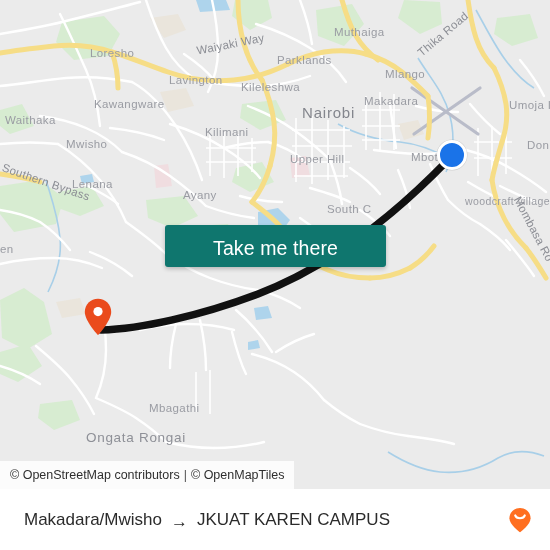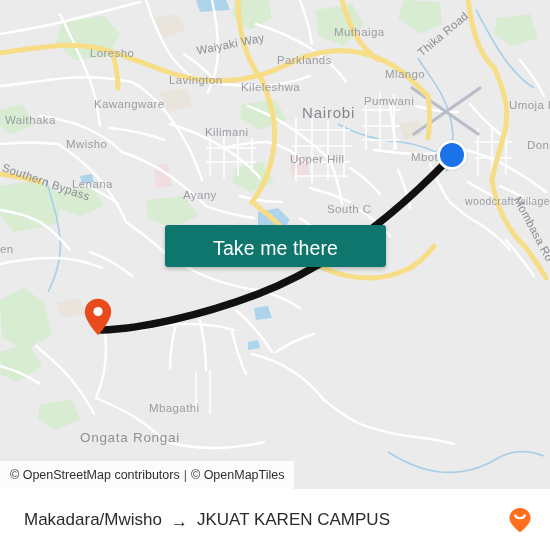--- a/index.html
+++ b/index.html
@@ -319,39 +319,39 @@
     <div id="labels">
       <div class="map-label lbl-place" style="left:90px;  top:47px;">Loresho</div>
       <div class="map-label lbl-road" style="left:196px; top:38px;  transform:rotate(-11deg);">Waiyaki Way</div>
       <div class="map-label lbl-place" style="left:277px; top:54px;">Parklands</div>
       <div class="map-label lbl-place" style="left:334px; top:26px;">Muthaiga</div>
       <div class="map-label lbl-road" style="left:412px; top:28px;  transform:rotate(-40deg);">Thika Road</div>
       <div class="map-label lbl-place" style="left:169px; top:74px;">Lavington</div>
       <div class="map-label lbl-place" style="left:241px; top:81px;">Kileleshwa</div>
       <div class="map-label lbl-place" style="left:385px; top:68px;">Mlango</div>
       <div class="map-label lbl-place" style="left:94px;  top:98px;">Kawangware</div>
-      <div class="map-label lbl-place" style="left:364px; top:95px;">Pumwani</div>
+      <div class="map-label lbl-place" style="left:364px; top:95px;">Makadara</div>
       <div class="map-label lbl-place" style="left:509px; top:99px;">Umoja I</div>
       <div class="map-label lbl-place" style="left:5px;   top:114px;text-align:center;">Waithaka</div>
       <div class="map-label lbl-place" style="left:205px; top:126px;">Kilimani</div>
       <div class="map-label lbl-city" style="left:302px; top:104px;">Nairobi</div>
       <div class="map-label lbl-place" style="left:66px;  top:138px;">Mwisho</div>
       <div class="map-label lbl-place" style="left:527px; top:139px;">Donh</div>
       <div class="map-label lbl-place" style="left:290px; top:153px;">Upper Hill</div>
       <div class="map-label lbl-place" style="left:411px; top:151px;">Mbot</div>
       <div class="map-label lbl-road" style="left:0px;   top:176px; transform:rotate(19deg);">Southern Bypass</div>
       <div class="map-label lbl-place" style="left:72px;  top:178px;">Lenana</div>
       <div class="map-label lbl-place" style="left:183px; top:189px;">Ayany</div>
       <div class="map-label lbl-small" style="left:465px; top:195px;">woodcraft village</div>
       <div class="map-label lbl-place" style="left:327px; top:203px;">South C</div>
       <div class="map-label lbl-place" style="left:186px; top:232px;">ibera  ndn</div>
       <div class="map-label lbl-road" style="left:498px; top:223px; transform:rotate(62deg);">Mombasa Ro</div>
       <div class="map-label lbl-place" style="left:0px;   top:243px;">en</div>
       <div class="map-label lbl-place" style="left:149px; top:402px;">Mbagathi</div>
-      <div class="map-label lbl-town" style="left:80px;  top:430px;">Ongata Rongai</div>
+      <div class="map-label lbl-town" style="left:86px;  top:430px;">Ongata Rongai</div>
     </div>
 
     <div id="origin-marker">
       <svg viewBox="0 0 28 38" width="28" height="38">
         <path d="M14 0.8 C6.6 0.8 0.8 6.6 0.8 14 C0.8 23 14 37.2 14 37.2 C14 37.2 27.2 23 27.2 14 C27.2 6.6 21.4 0.8 14 0.8 Z" fill="#ea4b1c"></path>
         <circle cx="14" cy="13.6" r="4.6" fill="#ffffff"></circle>
       </svg>
     </div>
 
     <div id="dest-marker"></div>

